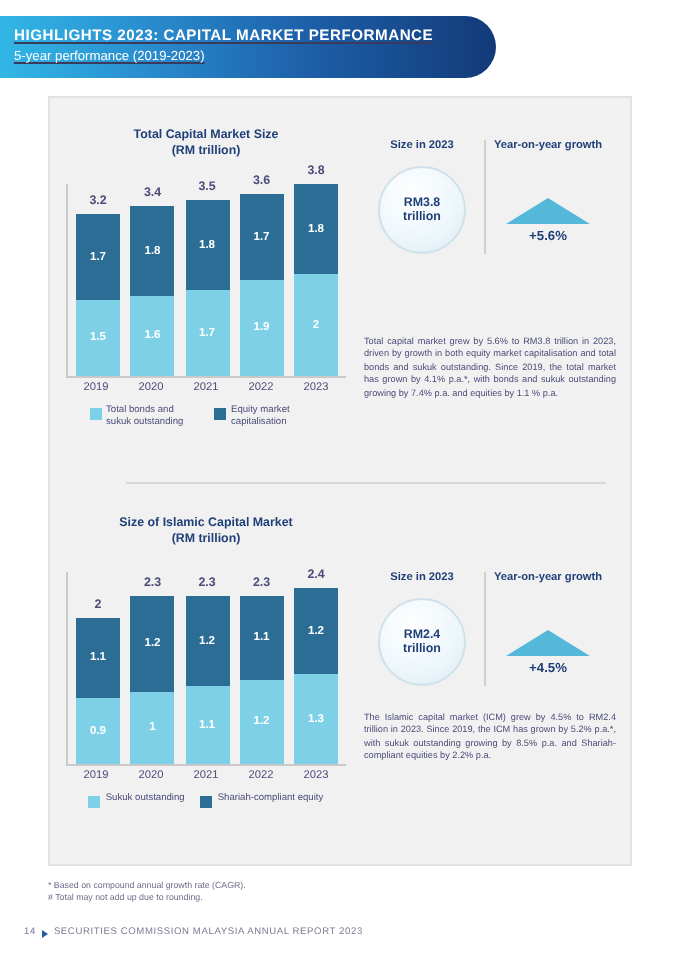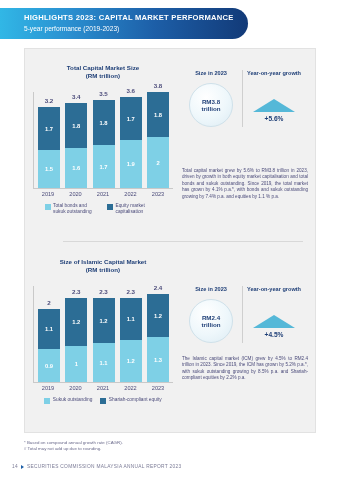--- a/index.html
+++ b/index.html
@@ -16,21 +16,22 @@
 
   
   .banner {
     position: absolute;
     left: 0; top: 8px;
     width: 248px; height: 31px;
     background: linear-gradient(90deg, #31b7e6 0%, #2a8fd0 28%, #1d5fa8 62%, #123a78 100%);
     border-top-right-radius: 16px;
     border-bottom-right-radius: 16px;
     box-sizing: border-box;
-    padding: 5px 10px 0 24px;
+    padding: 5px 10px 0 7px;
+    text-decoration: underline;
   }
   .banner-title {
     font-size: 7.6px;
     font-weight: bold;
     color: #ffffff;
     letter-spacing: 0.25px;
     line-height: 10px;
     white-space: nowrap;
   }
   .banner-sub {

